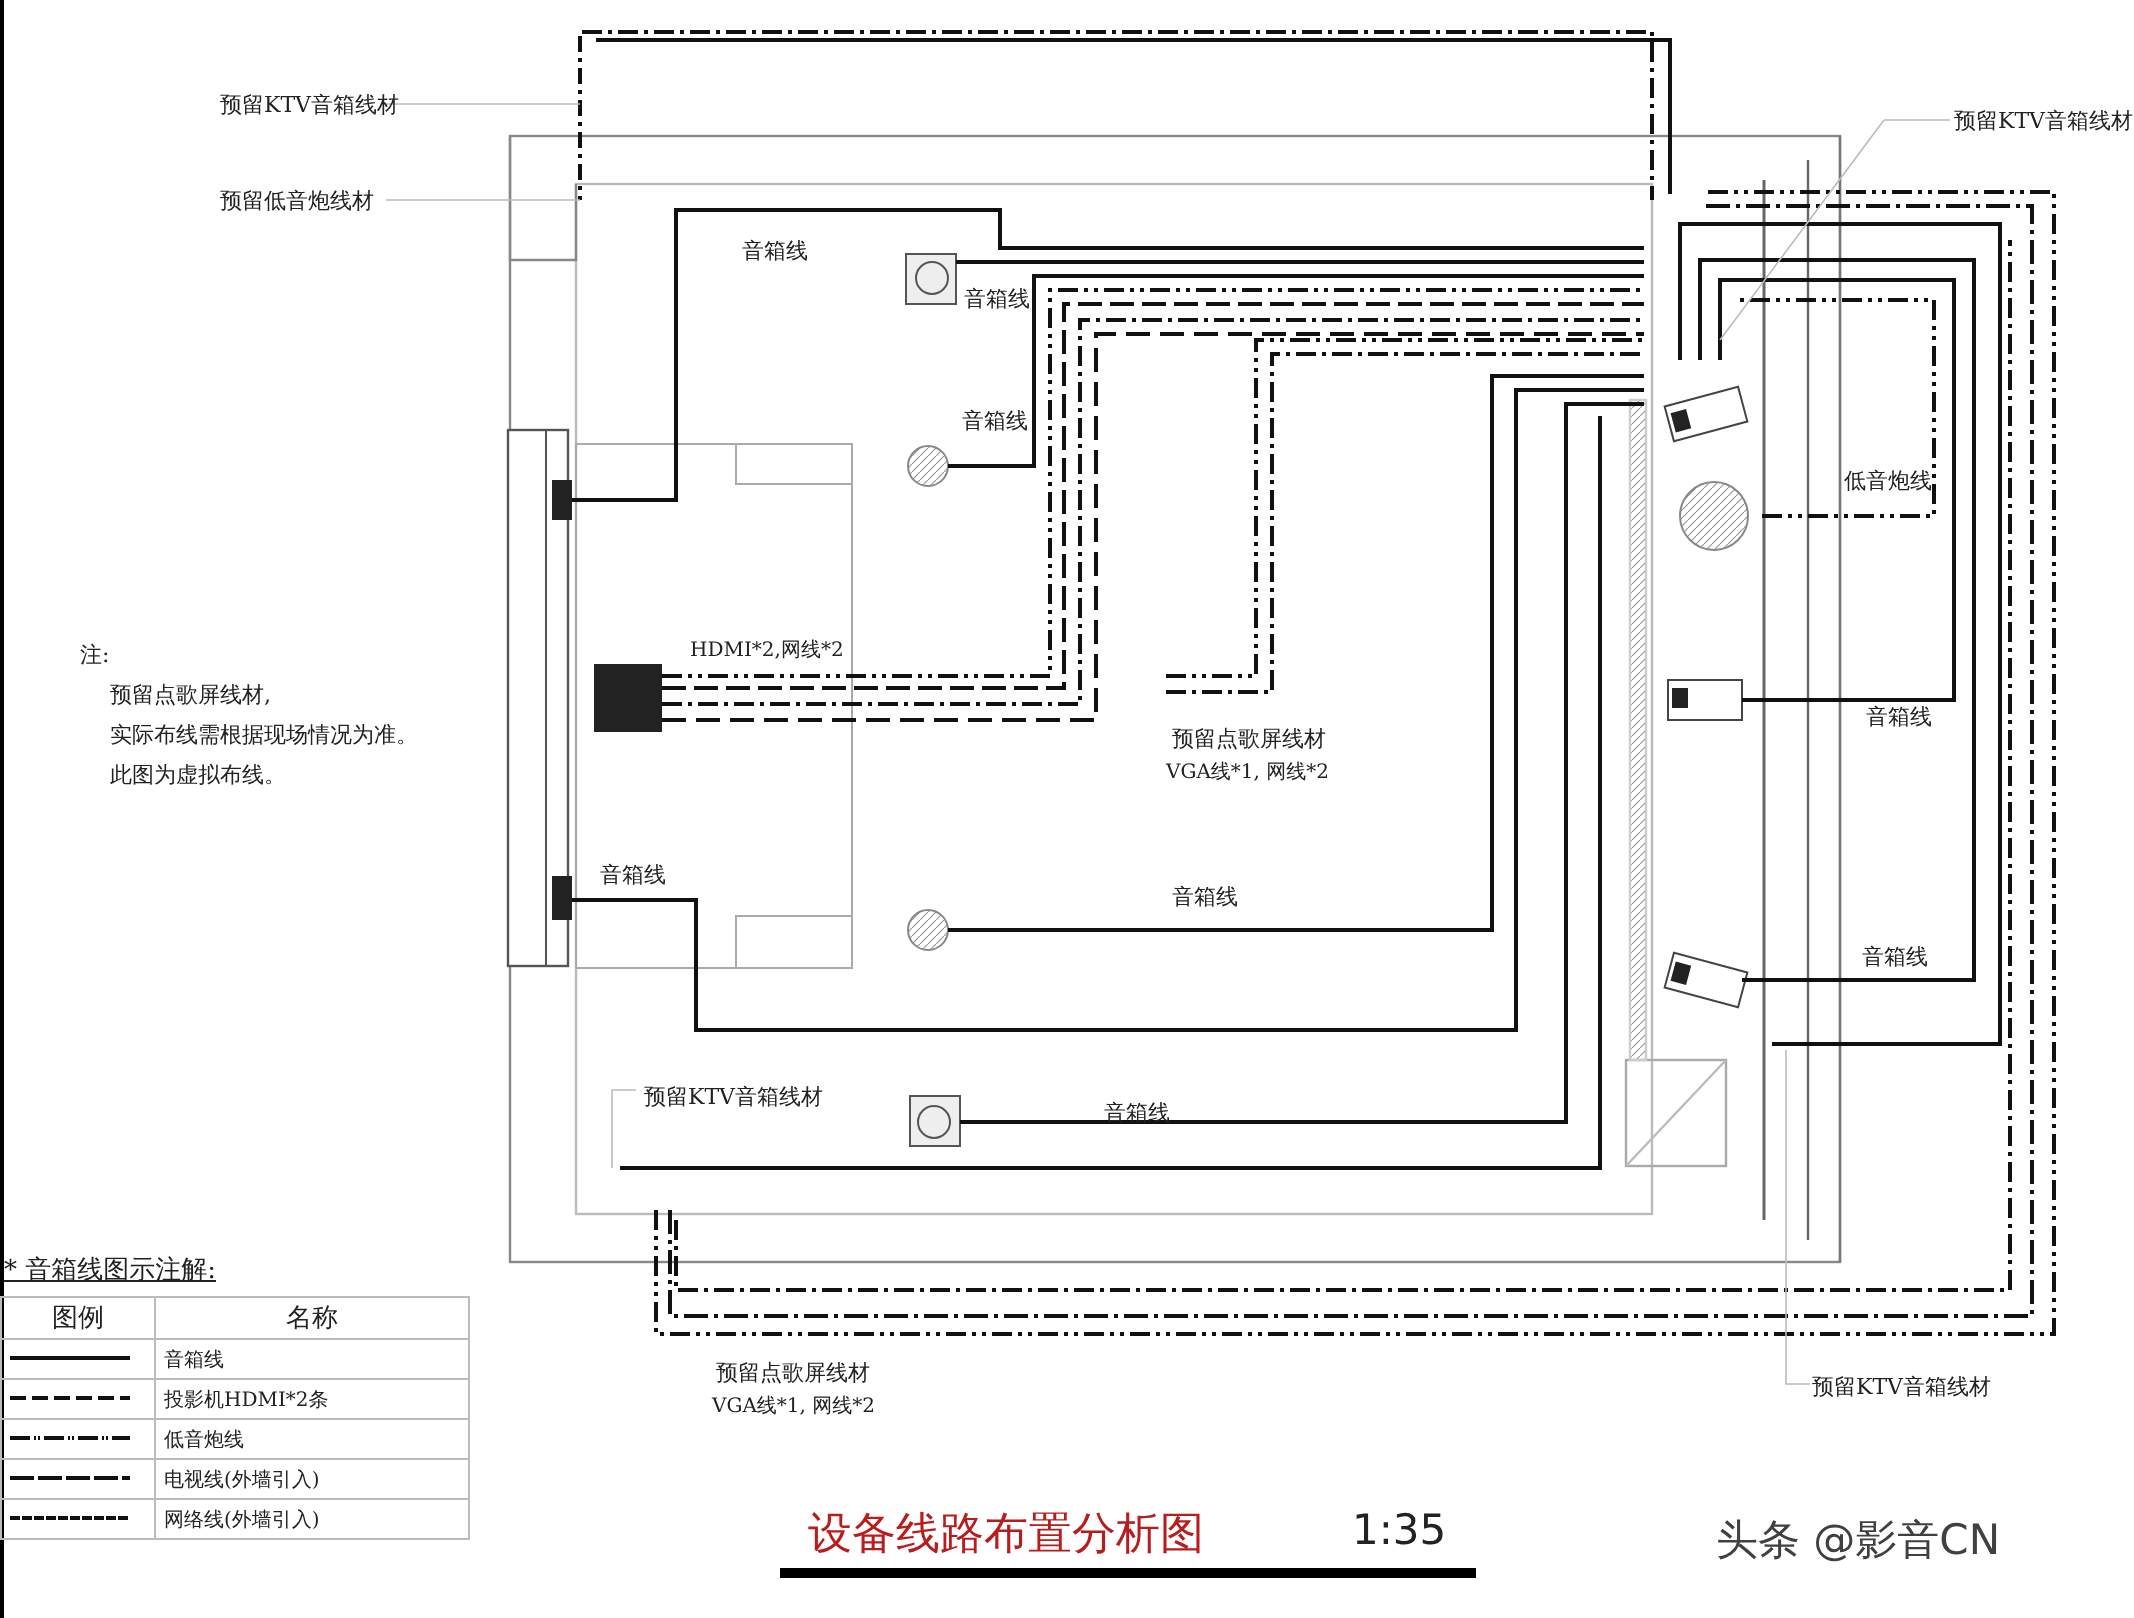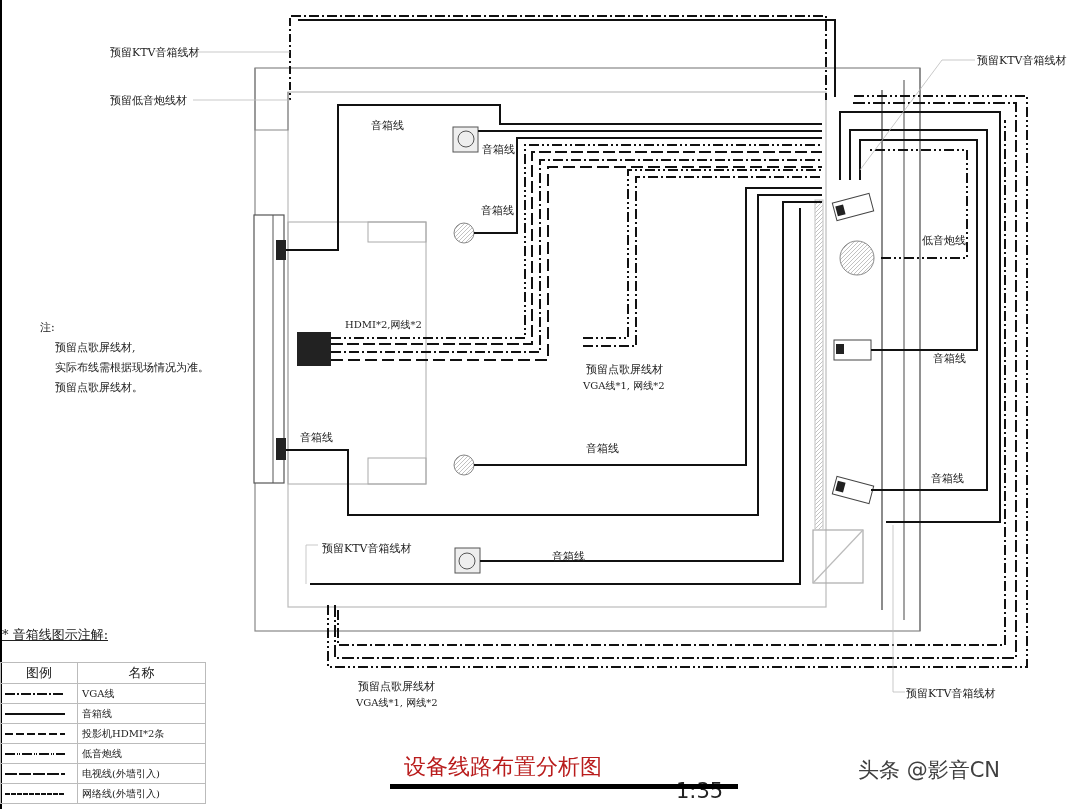--- a/index.html
+++ b/index.html
@@ -4,26 +4,26 @@
 <style>
   html,body{margin:0;padding:0;background:#fff;}
   body{width:1067px;height:809px;position:relative;overflow:hidden;font-family:"DejaVu Serif","Liberation Serif",serif;}
   svg{position:absolute;left:0;top:0;}
   .lbl{font-family:"DejaVu Serif","Liberation Serif",serif;font-size:11px;fill:#222;}
   .lbl-s{font-family:"DejaVu Serif","Liberation Serif",serif;font-size:10px;fill:#222;}
   .note{position:absolute;left:40px;top:318px;font-size:11px;line-height:20px;color:#222;}
   .note div.i{padding-left:15px;}
   .legend{position:absolute;left:0;top:626px;width:196px;}
   .legend .cap{font-size:13px;color:#222;text-decoration:underline;padding-left:2px;height:20px;}
-  .legend table{border-collapse:collapse;width:206px;margin-top:16px;}
+  .legend table{border-collapse:collapse;width:235px;margin-top:2px;}
   .legend td{border:1px solid #bbb;height:19px;font-size:10px;color:#222;padding:0 4px;}
   .legend th{border:1px solid #bbb;height:18px;font-size:13px;font-weight:normal;color:#222;}
   .legend td.sym{width:68px;}
   .title{position:absolute;left:404px;top:752px;font-size:22px;color:#b91c1c;font-family:Liberation Mono, monospace;}
-  .scale{position:absolute;left:676px;top:779px;font-size:21px;color:#222;font-family:"DejaVu Sans","Liberation Sans",sans-serif;}
+  .scale{position:absolute;left:676px;top:753px;font-size:21px;color:#222;font-family:"DejaVu Sans","Liberation Sans",sans-serif;}
   .titlebar{position:absolute;left:390px;top:784px;width:348px;height:5px;background:#000;}
   .wm{position:absolute;left:858px;top:756px;font-size:21px;color:#404040;font-family:"DejaVu Sans","Liberation Sans",sans-serif;}
   .leftbar{position:absolute;left:0;top:0;width:2px;height:809px;background:#000;}
 </style>
 </head>
 <body>
 
 <div class="leftbar"></div>
 
 <svg width="1067" height="809" viewBox="0 0 1067 809">
@@ -134,36 +134,30 @@
     <text class="lbl" x="358" y="690">预留点歌屏线材</text>
     <text class="lbl-s" x="356" y="706">VGA线*1, 网线*2</text>
     <text class="lbl" x="906" y="697">预留KTV音箱线材</text>
   </g>
 </svg>
 
 <div class="note">
   <div>注:</div>
   <div class="i">预留点歌屏线材,</div>
   <div class="i">实际布线需根据现场情况为准。</div>
-  <div class="i">预留点歌屏线材。</div>
+  <div class="i">此图为虚拟布线。</div>
 </div>
 
 <div class="legend">
   <div class="cap">* 音箱线图示注解:</div>
   <table>
     <tbody>
         <tr>
           <th>图例</th>
           <th>名称</th>
-        </tr>
-    <tr>
-          <td class="sym"><svg width="60" height="6" style="position:static">
-              <line x1="0" y1="3" x2="60" y2="3" stroke="#111" stroke-width="2" stroke-dasharray="10 2 2 2"></line>
-            </svg></td>
-          <td>VGA线</td>
         </tr>
     <tr>
           <td class="sym"><svg width="60" height="6" style="position:static">
               <line x1="0" y1="3" x2="60" y2="3" stroke="#111" stroke-width="2"></line>
             </svg></td>
           <td>音箱线</td>
         </tr>
     <tr>
           <td class="sym"><svg width="60" height="6" style="position:static">
               <line x1="0" y1="3" x2="60" y2="3" stroke="#111" stroke-width="2" stroke-dasharray="8 3"></line>

